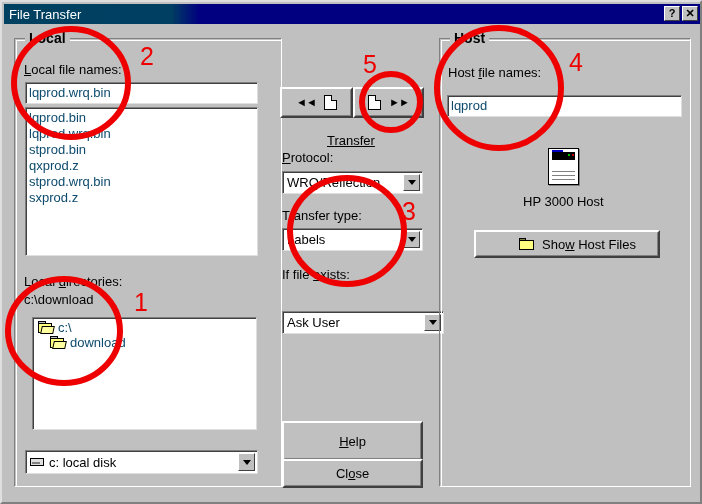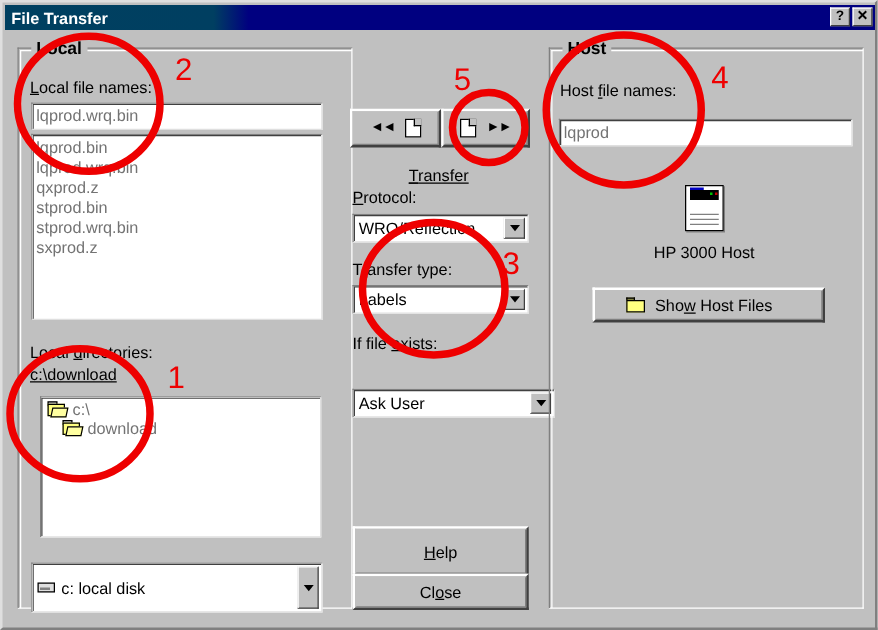--- a/index.html
+++ b/index.html
@@ -27,21 +27,21 @@
 
   
   #titlebar {
     position: absolute; left: 2px; top: 2px;
     width: 696px; height: 20px;
     background: linear-gradient(to right, #004060 0%, #003f61 24%, #000080 28%, #000080 100%);
     display: flex; align-items: center;
   }
   #title-text {
     color: #ffffff;
-    font-weight: bold;
+    font-weight: normal;
     font-size: 13px;
     padding-left: 5px;
     letter-spacing: 0px;
     white-space: nowrap;
   }
   .title-btns {
     position: absolute; right: 2px; top: 2px;
     display: flex; gap: 2px;
   }
   .tbtn {
@@ -99,21 +99,21 @@
   
   .textfield, .listbox {
     position: absolute;
     background: #ffffff;
     border-top: 1px solid #808080;
     border-left: 1px solid #808080;
     border-right: 1px solid #dfdfdf;
     border-bottom: 1px solid #dfdfdf;
     box-shadow: inset 1px 1px 0 #404040, inset -1px -1px 0 #ffffff;
     font-size: 13px;
-    color: #737373;
+    color: #0c4a6e;
     overflow: hidden;
   }
   .textfield {
     padding: 2px 3px;
     line-height: 16px;
     white-space: nowrap;
   }
   .listbox { padding: 2px 3px; }
   .listbox .item {
     line-height: 16px;
@@ -337,51 +337,51 @@
 
   <div class="lbl" style="left:22px; top:60px;">
     <span class="u">L</span><span>ocal file names:</span>
   </div>
 
   <div class="textfield" style="left:23px; top:80px; width:233px; height:22px;">lqprod.wrq.bin</div>
 
   <div class="listbox" style="left:23px; top:105px; width:233px; height:149px;">
     <div class="item">lqprod.bin</div>
     <div class="item">lqprod.wrq.bin</div>
+    <div class="item">stprod.bin</div>
     <div class="item">qxprod.z</div>
-    <div class="item">stprod.bin</div>
     <div class="item">stprod.wrq.bin</div>
     <div class="item">sxprod.z</div>
   </div>
 
   <div class="lbl" style="left:22px; top:272px;">
     <span>Local </span><span class="u">d</span><span>irectories:</span>
   </div>
-  <div class="lbl" style="left:22px; top:290px;text-decoration:underline;">c:\download</div>
+  <div class="lbl" style="left:22px; top:290px;">c:\download</div>
 
   <div class="listbox" style="left:30px; top:315px; width:225px; height:113px;">
     <div class="tree-item" style="padding-left:2px;">
       <span class="folder-open">
         <span class="ot"></span>
           <span class="ob"></span>
           <span class="of"></span>
       </span>
       <span>c:\</span>
     </div>
     <div class="tree-item" style="padding-left:14px;">
       <span class="folder-open">
         <span class="ot"></span>
           <span class="ob"></span>
           <span class="of"></span>
       </span>
       <span>download</span>
     </div>
   </div>
 
-  <div class="combo" style="left:23px; top:448px; width:233px; height:40px;">
+  <div class="combo" style="left:23px; top:448px; width:233px; height:24px;">
     <span class="cval">
       <span class="drive-icon">
         <span class="dbody"></span>
           <span class="dslot"></span>
       </span>
       <span>c:  local disk</span>
     </span>
     <span class="carrow">
         <span class="tri-down"></span>
       </span>
@@ -451,21 +451,21 @@
     <div class="hled1"></div>
     <div class="hled2"></div>
     <div class="hline" style="top:22px;"></div>
     <div class="hline" style="top:26px;"></div>
     <div class="hline" style="top:30px;"></div>
   </div>
   <div class="lbl" style="left:0; top:192px; width:702px; text-align:center; pointer-events:none;">
     <span style="position:absolute; left:521px; top:0;">HP 3000 Host</span>
   </div>
 
-  <div class="btn" style="left:472px; top:228px; width:186px; height:28px; justify-content:flex-start; padding-left:25px;">
+  <div class="btn" style="left:472px; top:228px; width:186px; height:28px; justify-content:flex-start; padding-left:43px;">
     <span class="folder-icon">
       <span class="ftab"></span>
         <span class="fbody"></span>
     </span>
     <span>Sho<span class="u">w</span> Host Files</span>
   </div>
 
   <svg id="annotations" viewBox="0 0 702 504">
     <ellipse cx="62" cy="329" rx="56" ry="52" fill="none" stroke="#ee0000" stroke-width="6"></ellipse>
     <ellipse cx="69" cy="81" rx="57" ry="54" fill="none" stroke="#ee0000" stroke-width="6"></ellipse>

